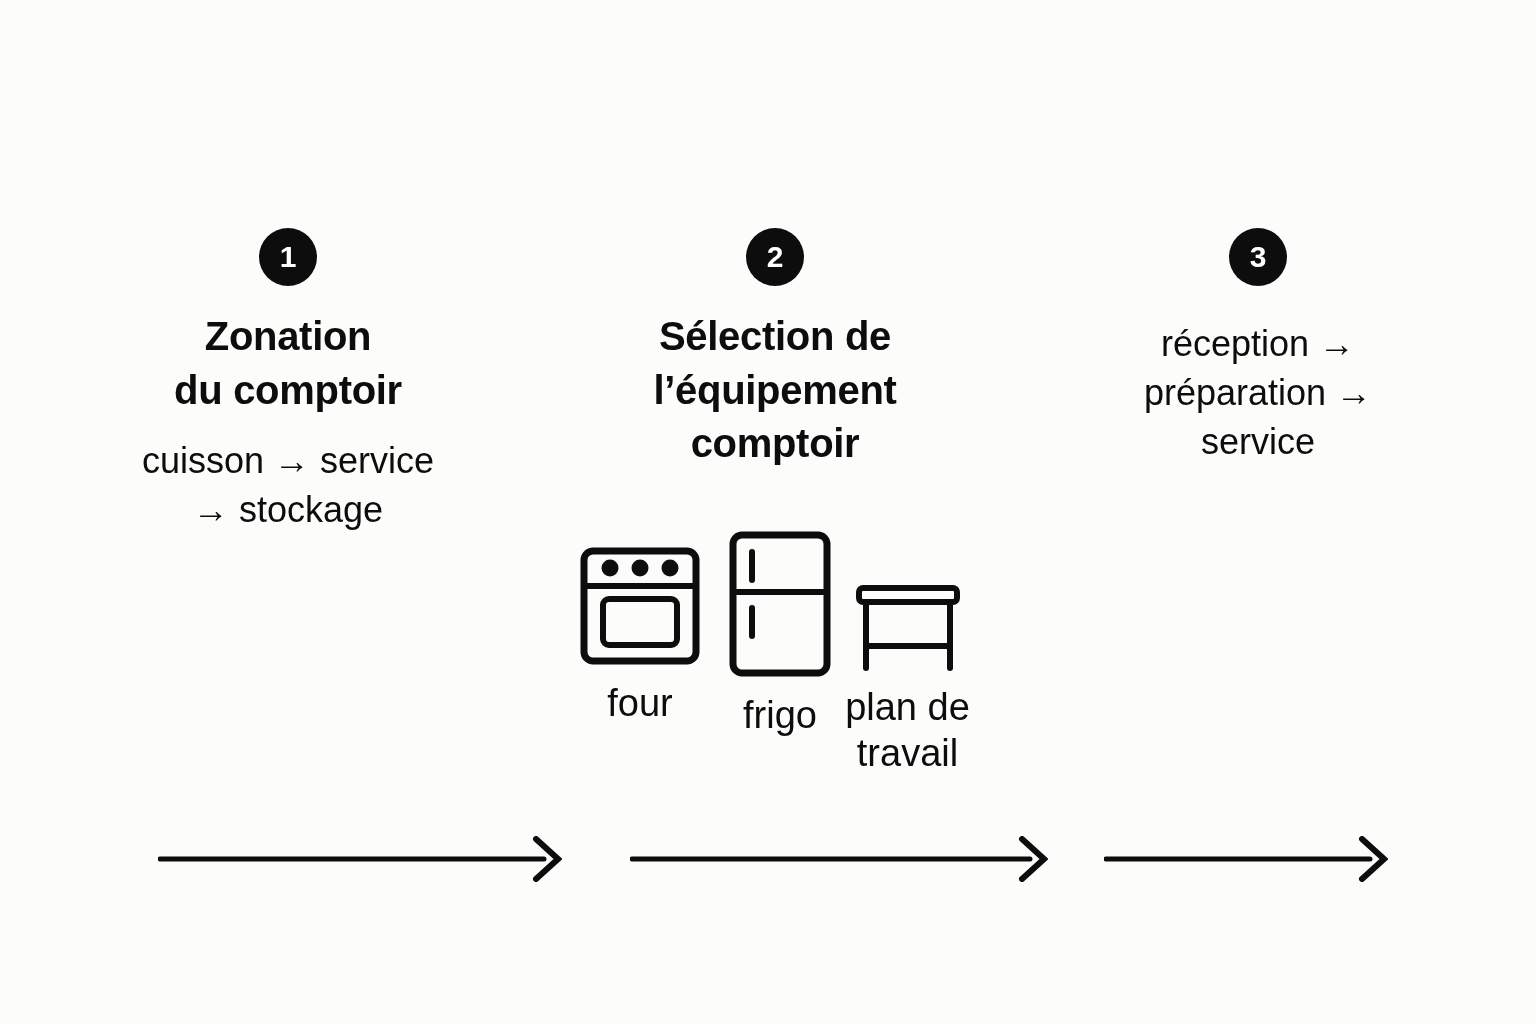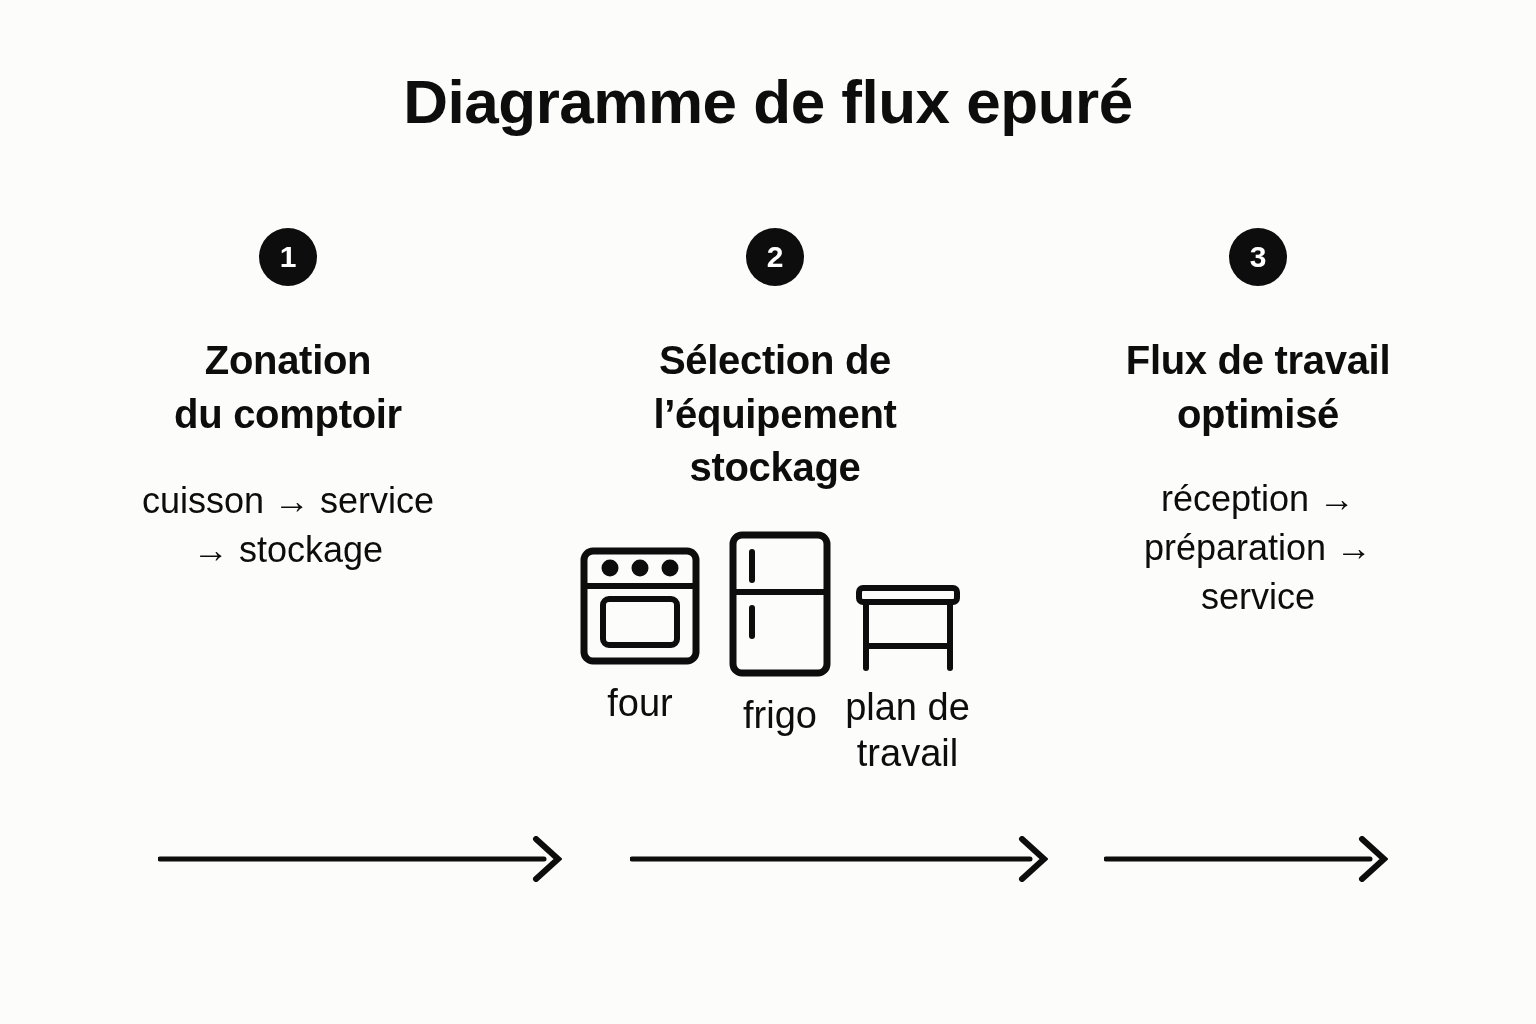--- a/index.html
+++ b/index.html
@@ -53,38 +53,38 @@
     background: #0d0d0d;
     color: #ffffff;
     margin: 0 auto;
     font-size: 30px;
     font-weight: 700;
     line-height: 58px;
     text-align: center;
   }
 
   .step-title {
-    margin-top: 48px;
+    margin-top: 24px;
     font-size: 40px;
     font-weight: 700;
     line-height: 1.34;
     letter-spacing: -0.3px;
     color: #0d0d0d;
     white-space: pre-line;
   }
 
   .step-body {
     margin-top: 34px;
     font-size: 36px;
     font-weight: 400;
     line-height: 1.36;
     color: #0d0d0d;
     white-space: pre-line;
   }
-  .col-1 .step-body { margin-top: 36px; text-align: center; }
+  .col-1 .step-body { margin-top: 20px; text-align: center; }
   .col-3 .step-body { }
 
   
   .equipment-row {
     position: absolute;
     top: 530px;
     left: 565px;
     width: 420px;
     height: 250px;
   }
@@ -117,41 +117,38 @@
   }
   .arrow-1 { left: 158px;  width: 404px; }
   .arrow-2 { left: 630px;  width: 418px; }
   .arrow-3 { left: 1104px; width: 284px; }
 </style>
 </head>
 <body>
 
 <div class="canvas">
 
-  <div class="page-title">Diagramme de flux epuré</div>
 
   <div class="column col-1">
     <div class="step-badge">1</div>
     <div class="step-title">Zonation
 du comptoir</div>
     <div class="step-body">cuisson → service
 → stockage</div>
   </div>
 
   <div class="column col-2">
     <div class="step-badge">2</div>
     <div class="step-title">Sélection de
 l’équipement
-stockage</div>
+comptoir</div>
   </div>
 
   <div class="column col-3">
     <div class="step-badge">3</div>
-    <div class="step-title">Flux de travail
-optimisé</div>
     <div class="step-body">réception →
 préparation →
 service</div>
   </div>
 
   <div class="equipment-row">
 
     <div class="equip-item equip-oven">
       <svg class="equip-svg" width="122" height="120" viewBox="0 0 122 120">
         <rect x="5" y="5" width="112" height="110" rx="9" ry="9" fill="none" stroke="#0d0d0d" stroke-width="7"></rect>

